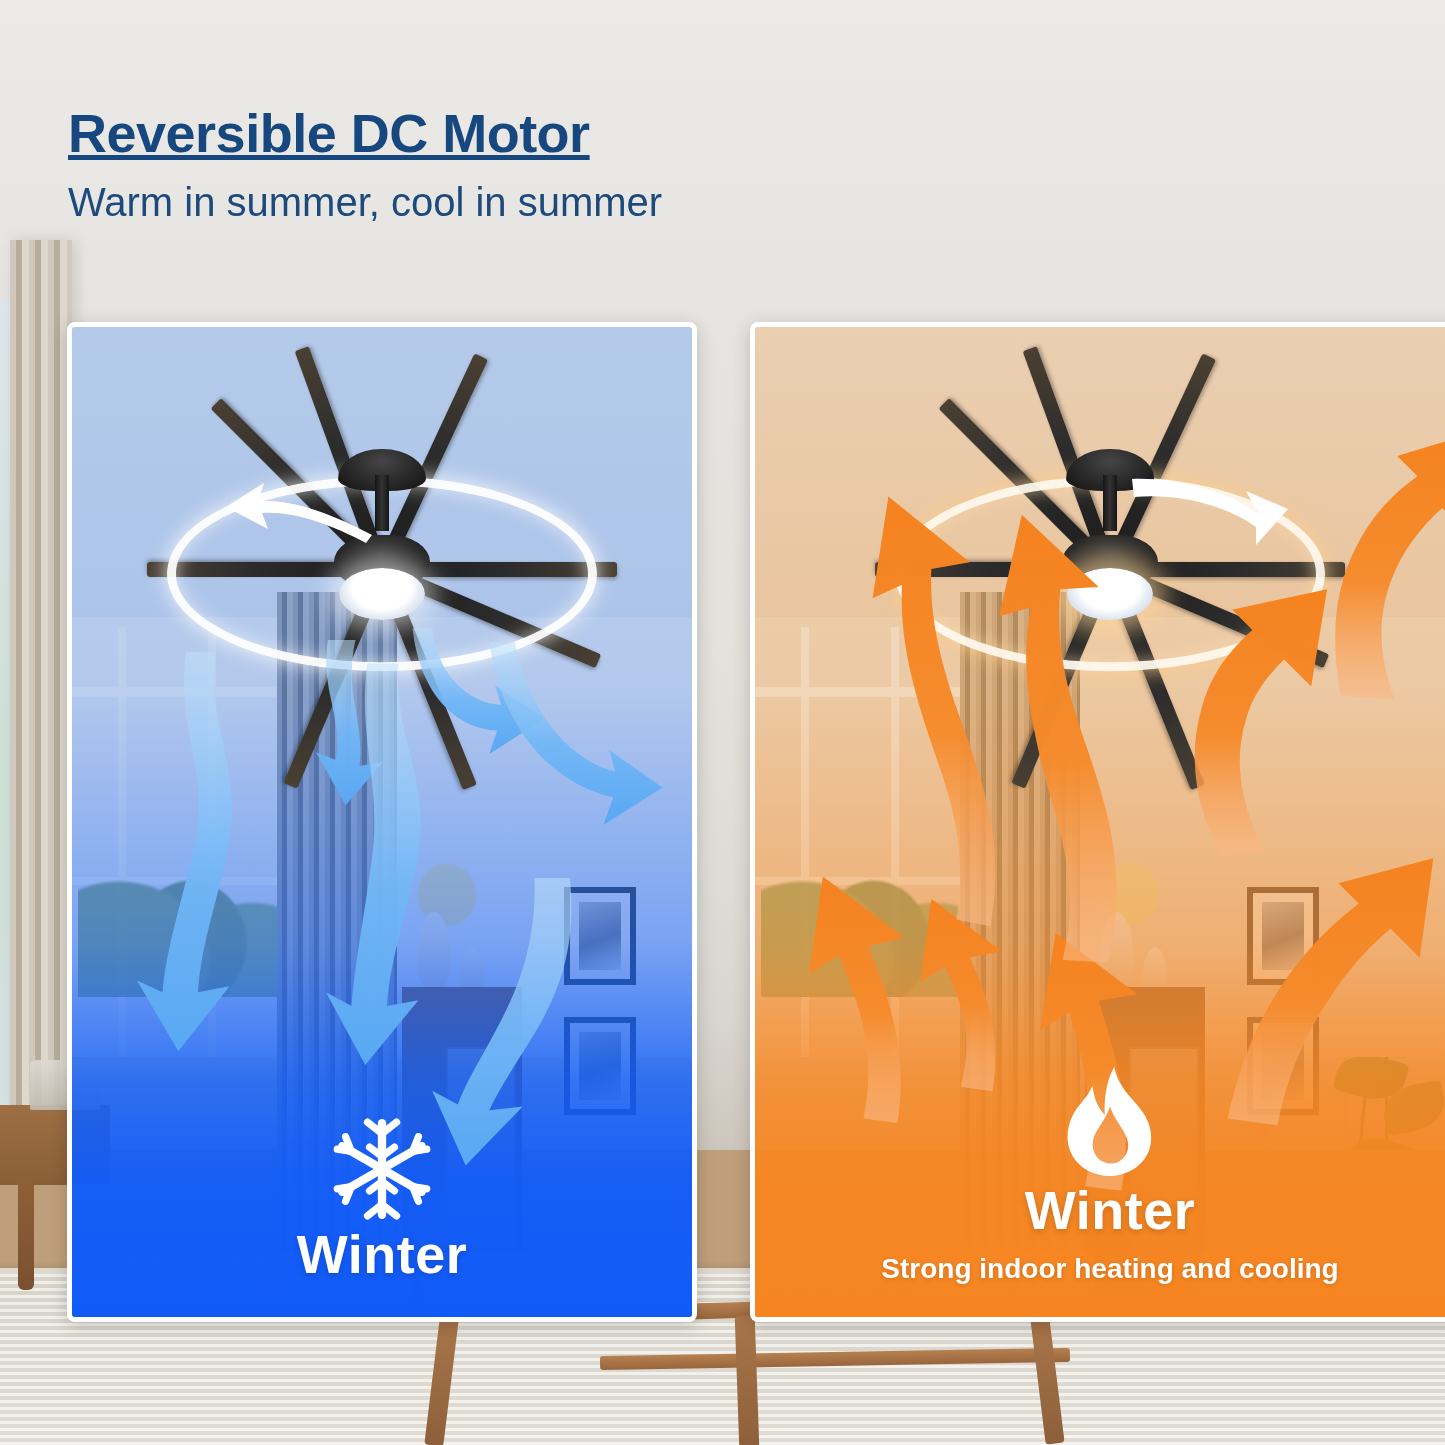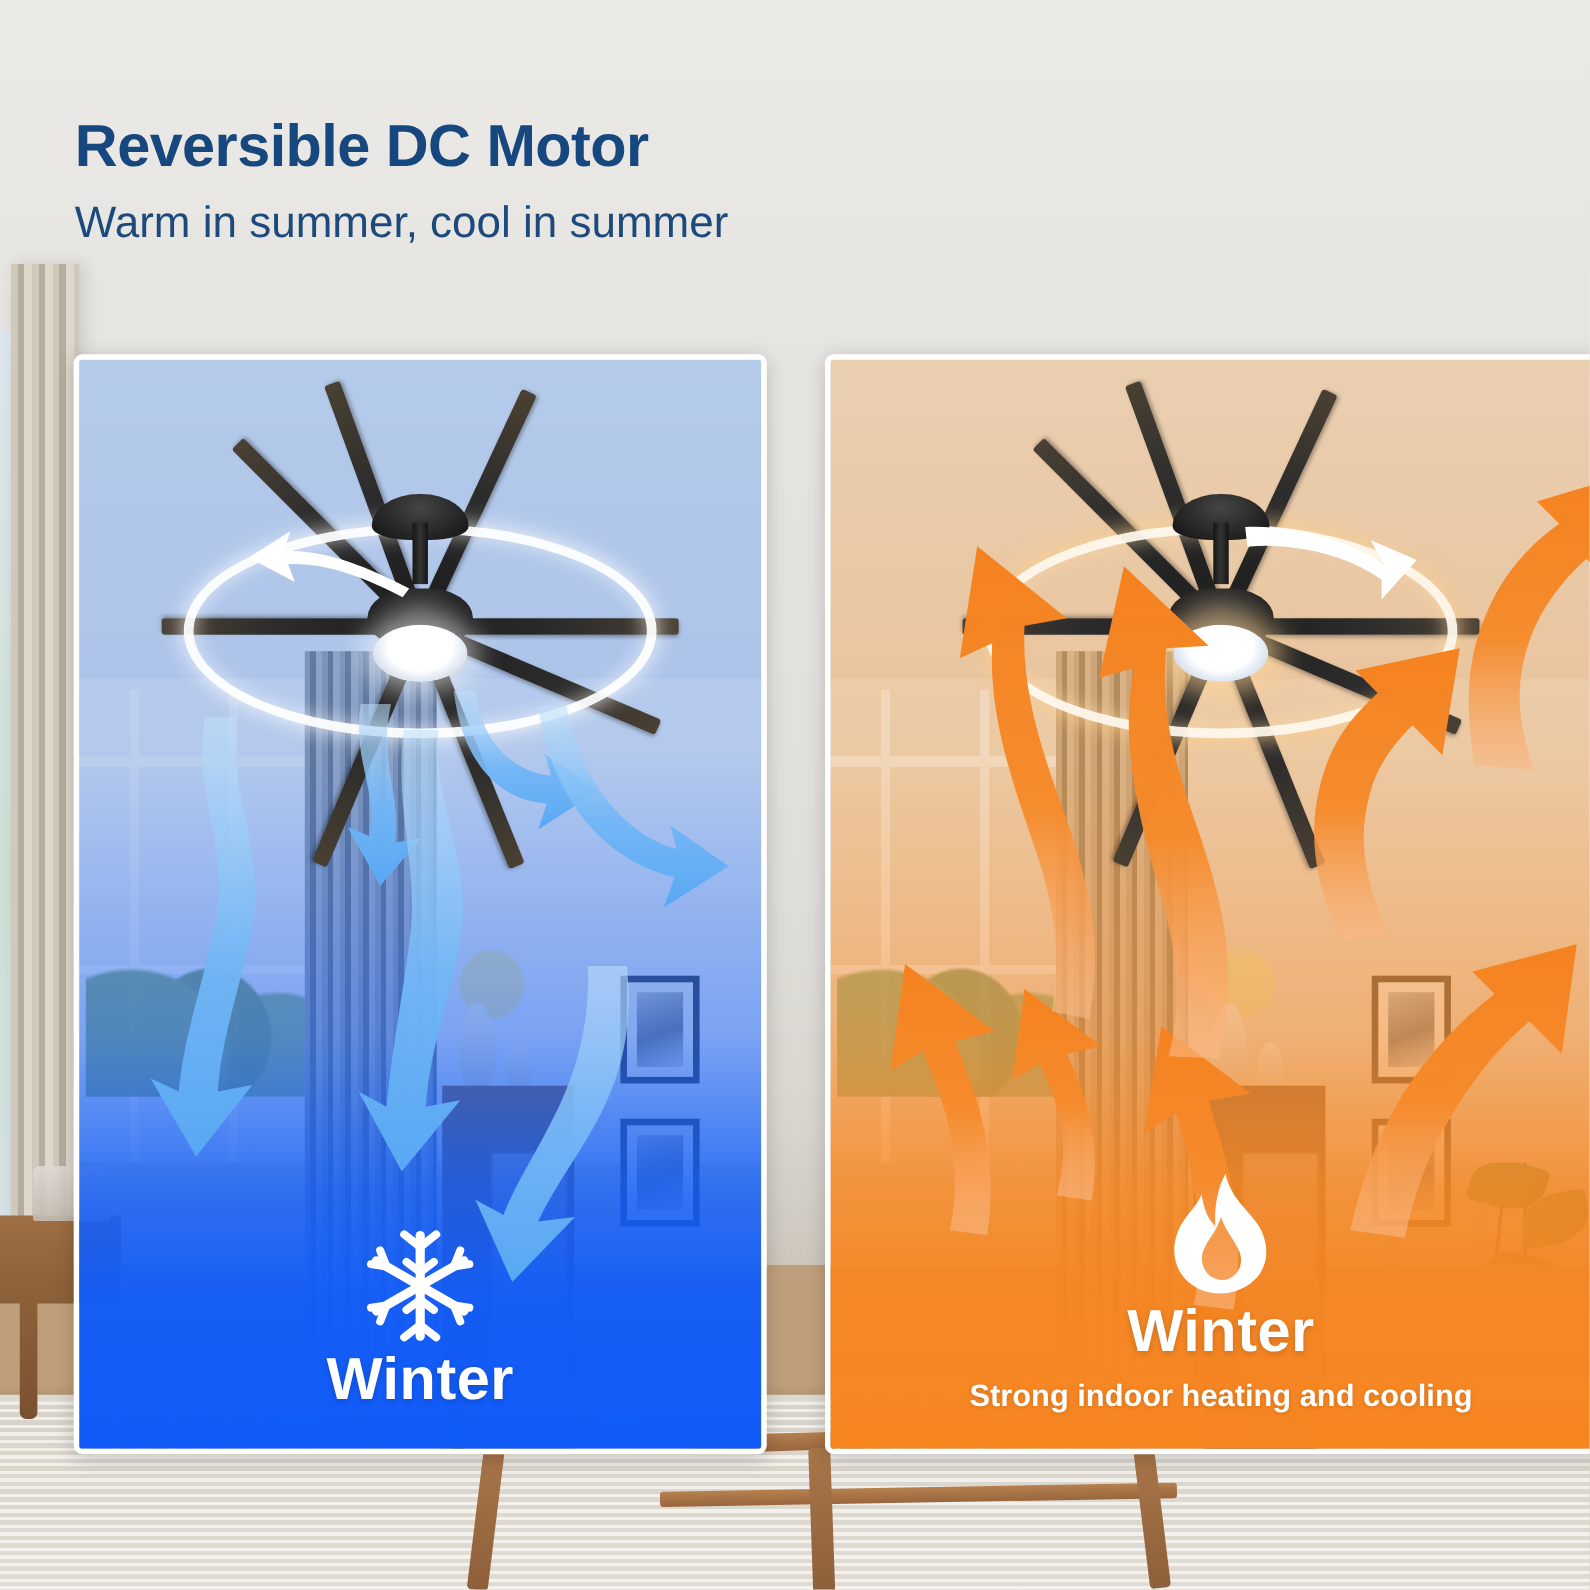--- a/index.html
+++ b/index.html
@@ -77,21 +77,21 @@
     border-left:7px solid #c5b9a8; border-right:5px solid #cabfaf;
   }
   
   .easel-leg{ position:absolute; background:linear-gradient(180deg,#a9764a,#8d5f3a); border-radius:4px; }
   .easel-bar{ position:absolute; background:linear-gradient(180deg,#b5814f,#99653d); border-radius:3px; }
 
   
   #header { position:absolute; left:68px; top:104px; z-index:30; }
   #title {
     font-size:54px; font-weight:bold; color:#16477e;
-    letter-spacing:-.5px; line-height:1.1;
+    letter-spacing:-.5px; line-height:1.1;text-decoration:underline;
   }
   #subtitle {
     font-size:40px; font-weight:normal; color:#1d4a7d;
     margin-top:16px; line-height:1.15;
   }
 
   
   .panel{
     position:absolute; top:322px; height:1000px; overflow:hidden;
     border:5px solid #ffffff; border-radius:8px;

